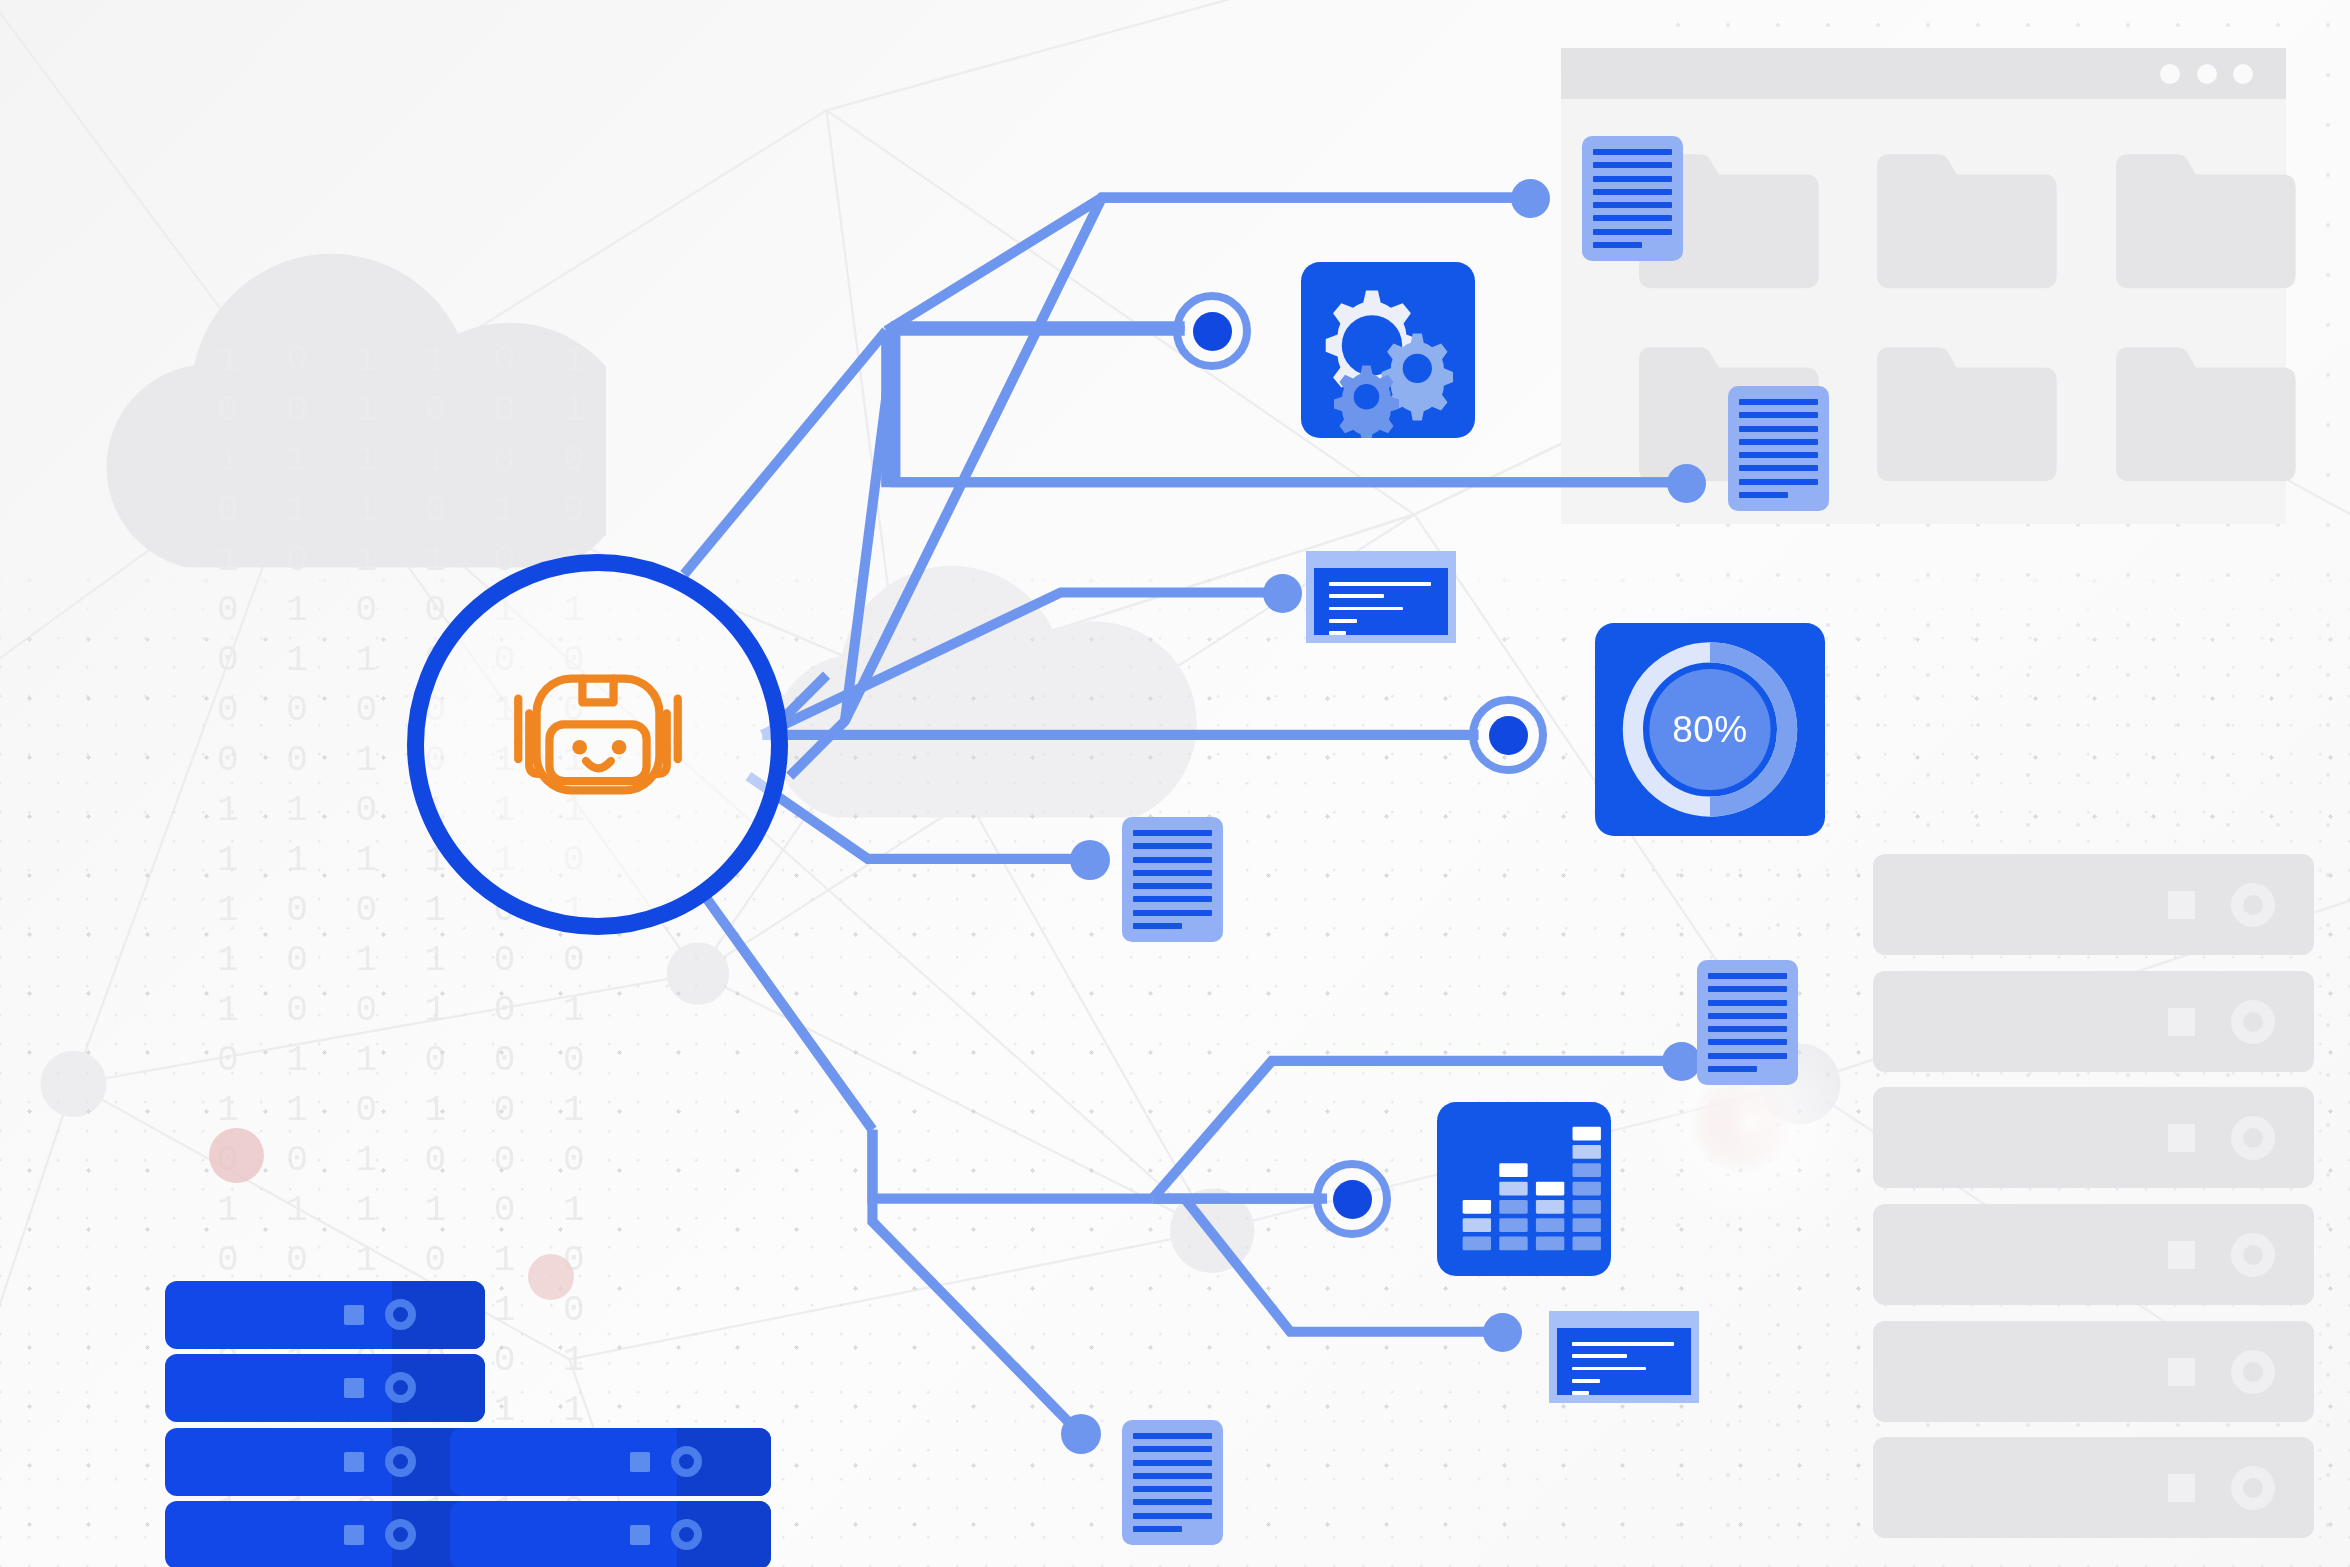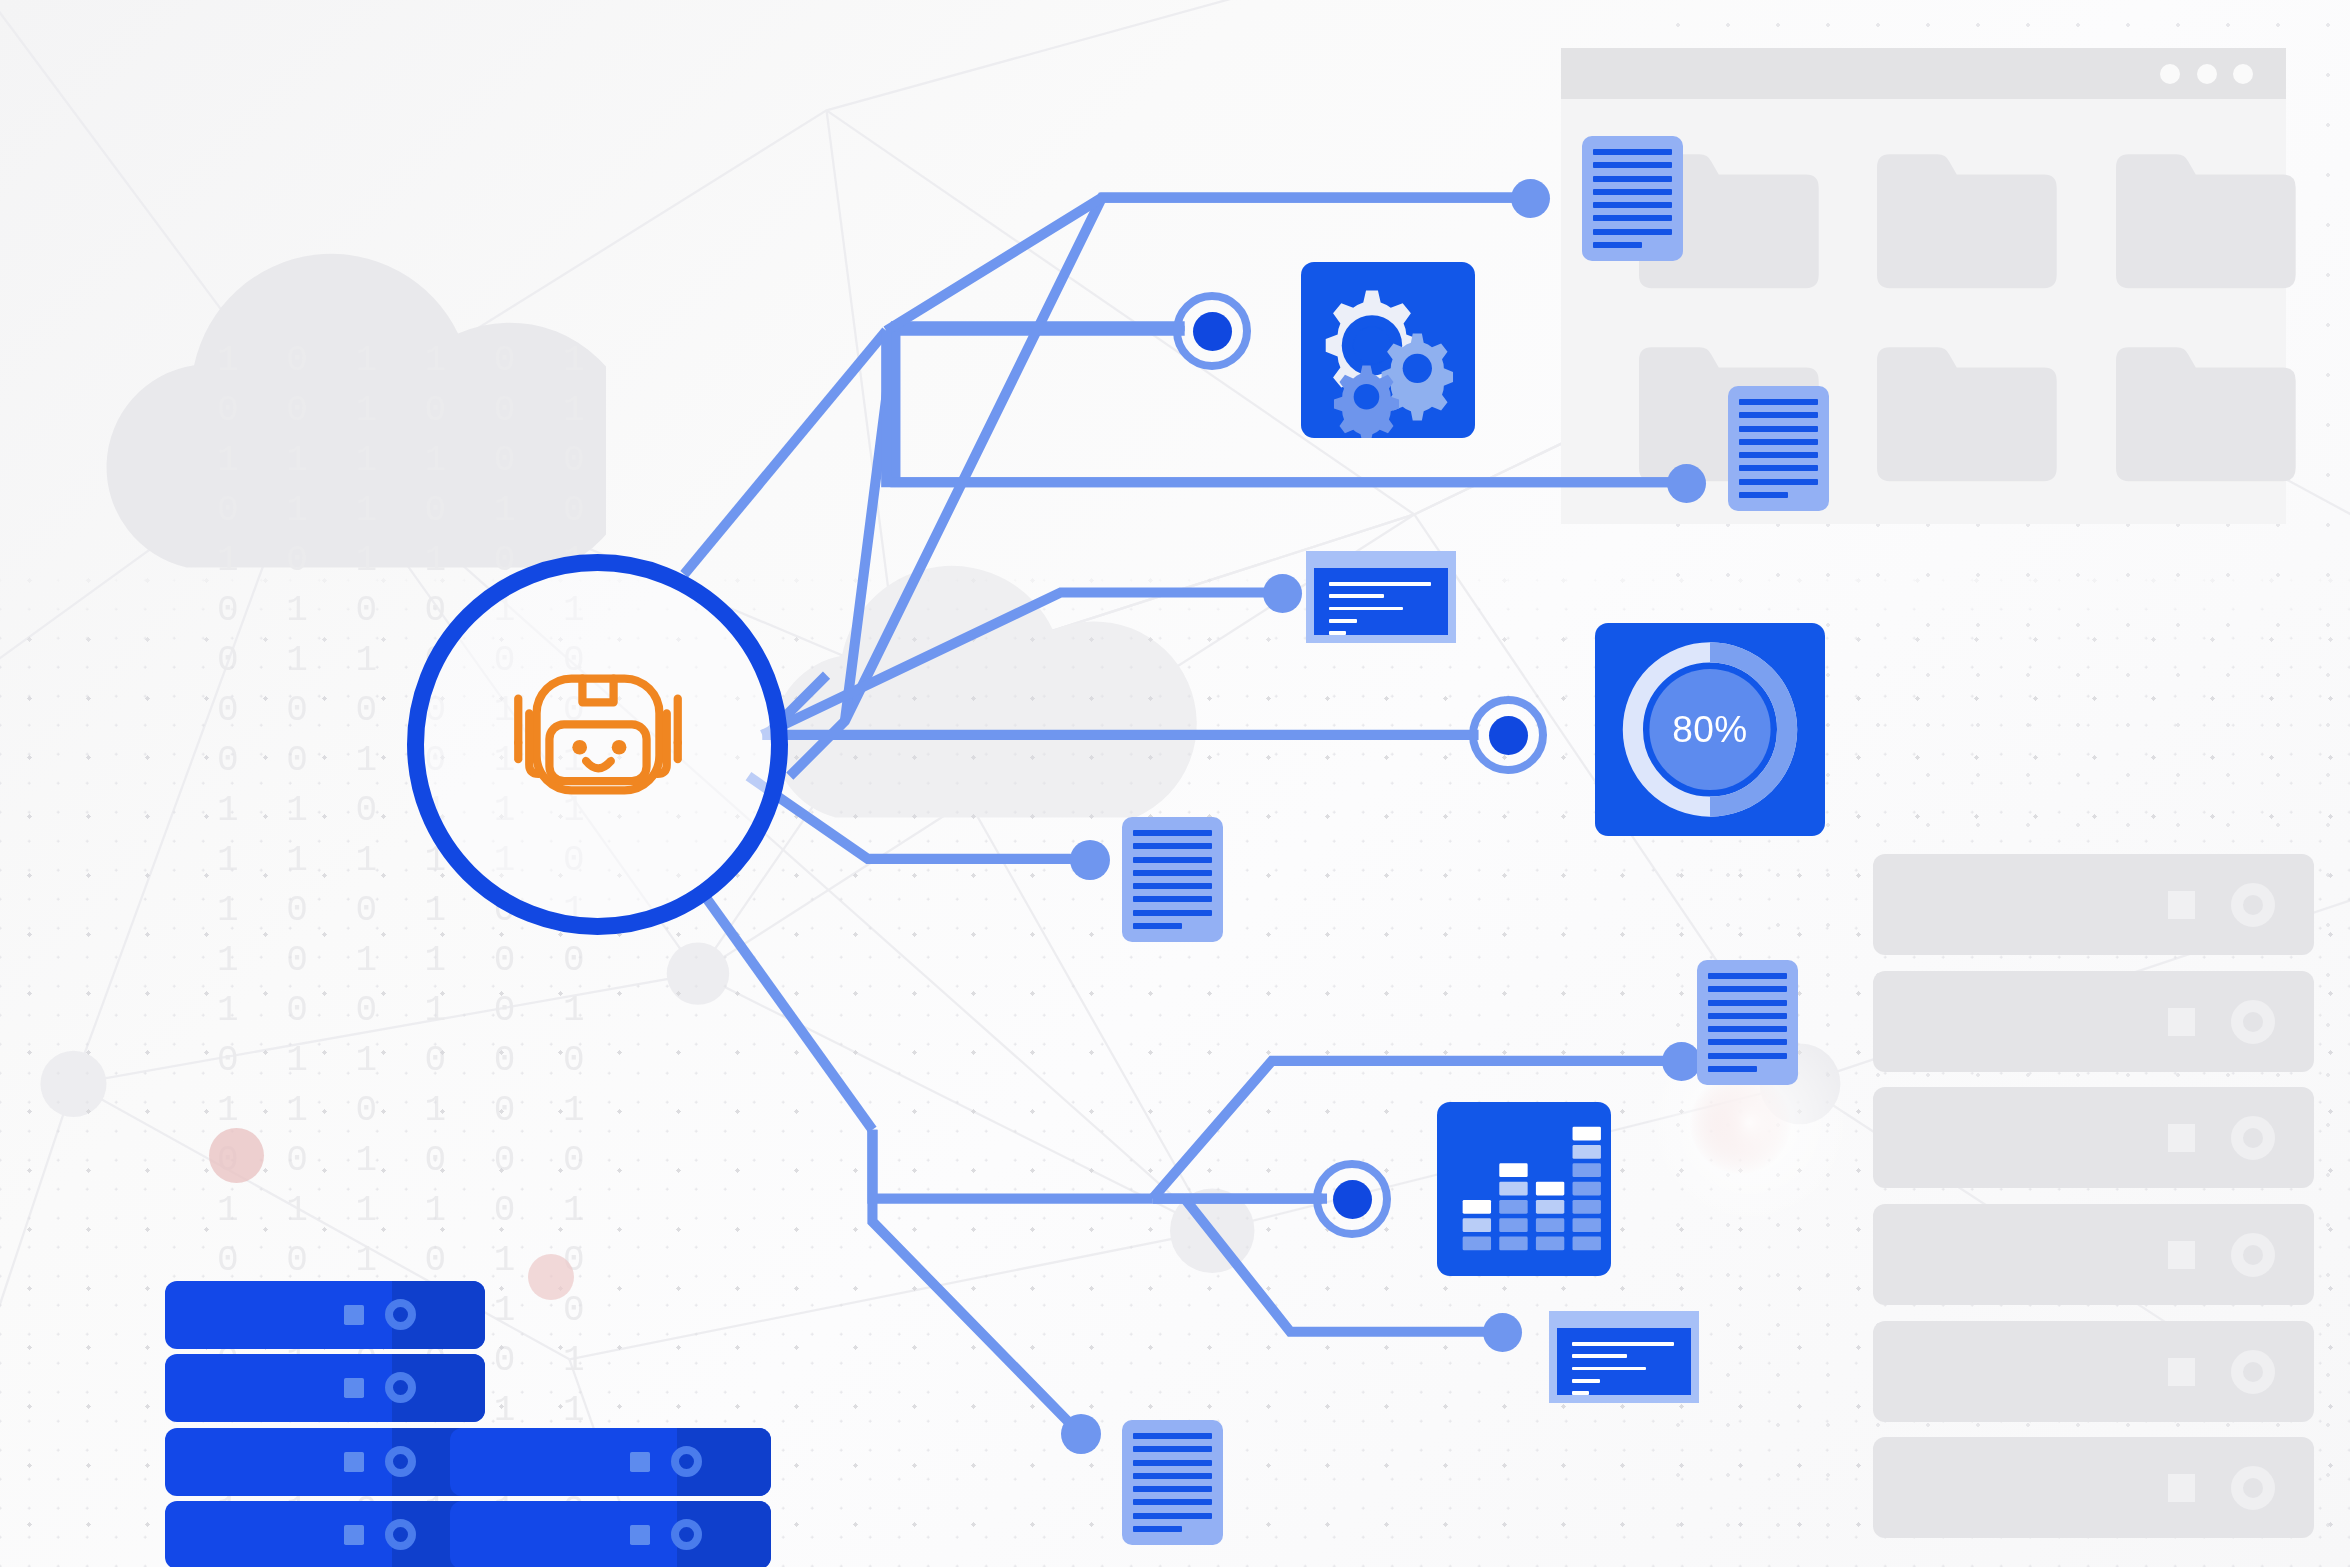--- a/index.html
+++ b/index.html
@@ -68,21 +68,21 @@
   }
   .codewin .scr{
     width:100%;height:100%;
     background:#1352e8;
     box-sizing:border-box;
     padding:13.8px 0 0 14.7px;
     display:flex;flex-direction:column;gap:8.3px;
   }
   .codewin .scr i{display:block;height:7.3px;background:#fff;border-radius:0.9px;}
   .tile{
-    position:absolute;border-radius:13px;background:#1257e8;
+    position:absolute;border-radius:19px;background:#1257e8;
   }
 
   
   .ringnode{
     position:absolute;border-radius:50%;
     border:8.3px solid #6f96ef;
     background:transparent;
     box-sizing:border-box;
     display:flex;align-items:center;justify-content:center;
   }

